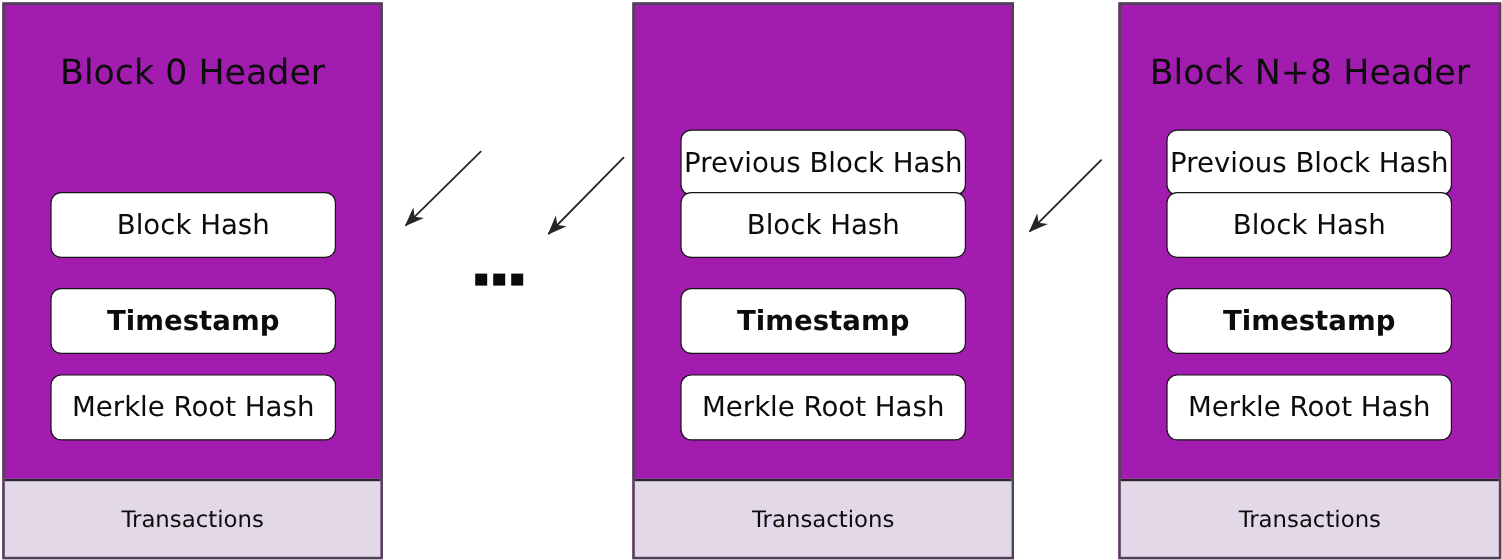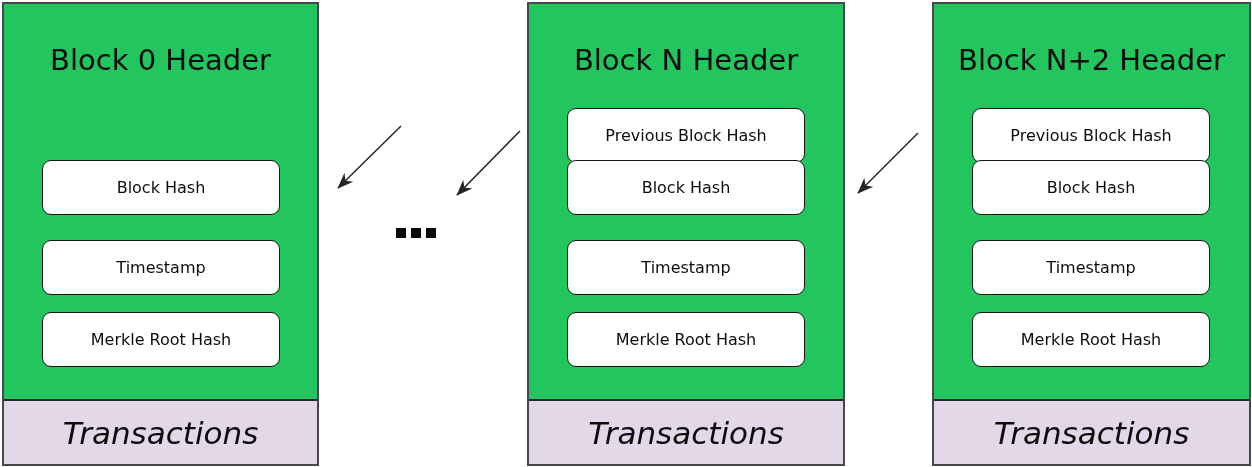--- a/index.html
+++ b/index.html
@@ -13,21 +13,21 @@
     width: 1252px;
     height: 467px;
     background: #ffffff;
     overflow: hidden;
   }
   .block {
     position: absolute;
     top: 2px;
     height: 464px;
     box-sizing: border-box;
-    background: #22c55e;
+    background: #a21caf;
     border: 2px solid #47474d;
     padding-left: 44px;
   }
   .block-title {
     position: absolute;
     left: 0;
     right: 0;
     top: 38px;
     margin: 0;
     text-align: center;
@@ -42,41 +42,40 @@
     left: 38px;
     width: 238px;
     height: 55px;
     box-sizing: border-box;
     background: #ffffff;
     border: 1.5px solid #141414;
     border-radius: 9px;
     display: flex;
     align-items: center;
     justify-content: center;
-    font-size: 16px;
+    font-size: 23px;
     color: #0c0c0c;
     white-space: nowrap;
   }
   .row-prev   { top: 104px; }
   .row-hash   { top: 156px; }
-  .row-time   { top: 236px; }
+  .row-time   { top: 236px; font-weight: bold; }
   .row-merkle { top: 308px; text-align: right; }
   .block-footer {
     position: absolute;
     left: 0;
     right: 0;
     bottom: 0;
     height: 63px;
     background: #e3d8e8;
     border-top: 2px solid #28282c;
     display: flex;
     align-items: center;
     justify-content: center;
-    font-style: italic;
-    font-size: 31px;
+    font-size: 19px;
     color: #0c0c0c;
   }
   .dots {
     position: absolute;
     left: 396px;
     top: 228px;
     display: flex;
     gap: 5px;
   }
   .dots .dot {
@@ -101,30 +100,29 @@
 
   <section class="block" style="left:2px; width:317px;">
     <h2 class="block-title">Block 0 Header</h2>
     <div class="field row-hash">Block Hash</div>
     <div class="field row-time">Timestamp</div>
     <div class="field row-merkle">Merkle Root Hash</div>
     <div class="block-footer">Transactions</div>
   </section>
 
   <section class="block" style="left:527px; width:318px;">
-    <h2 class="block-title">Block N Header</h2>
     <div class="field row-prev">Previous Block Hash</div>
     <div class="field row-hash">Block Hash</div>
     <div class="field row-time">Timestamp</div>
     <div class="field row-merkle">Merkle Root Hash</div>
     <div class="block-footer">Transactions</div>
   </section>
 
   <section class="block" style="left:932px; width:319px;">
-    <h2 class="block-title">Block N+2 Header</h2>
+    <h2 class="block-title">Block N+8 Header</h2>
     <div class="field row-prev">Previous Block Hash</div>
     <div class="field row-hash">Block Hash</div>
     <div class="field row-time">Timestamp</div>
     <div class="field row-merkle">Merkle Root Hash</div>
     <div class="block-footer">Transactions</div>
   </section>
 
   <div class="dots" role="img" aria-label="...">
     <span class="dot"></span>
     <span class="dot"></span>

